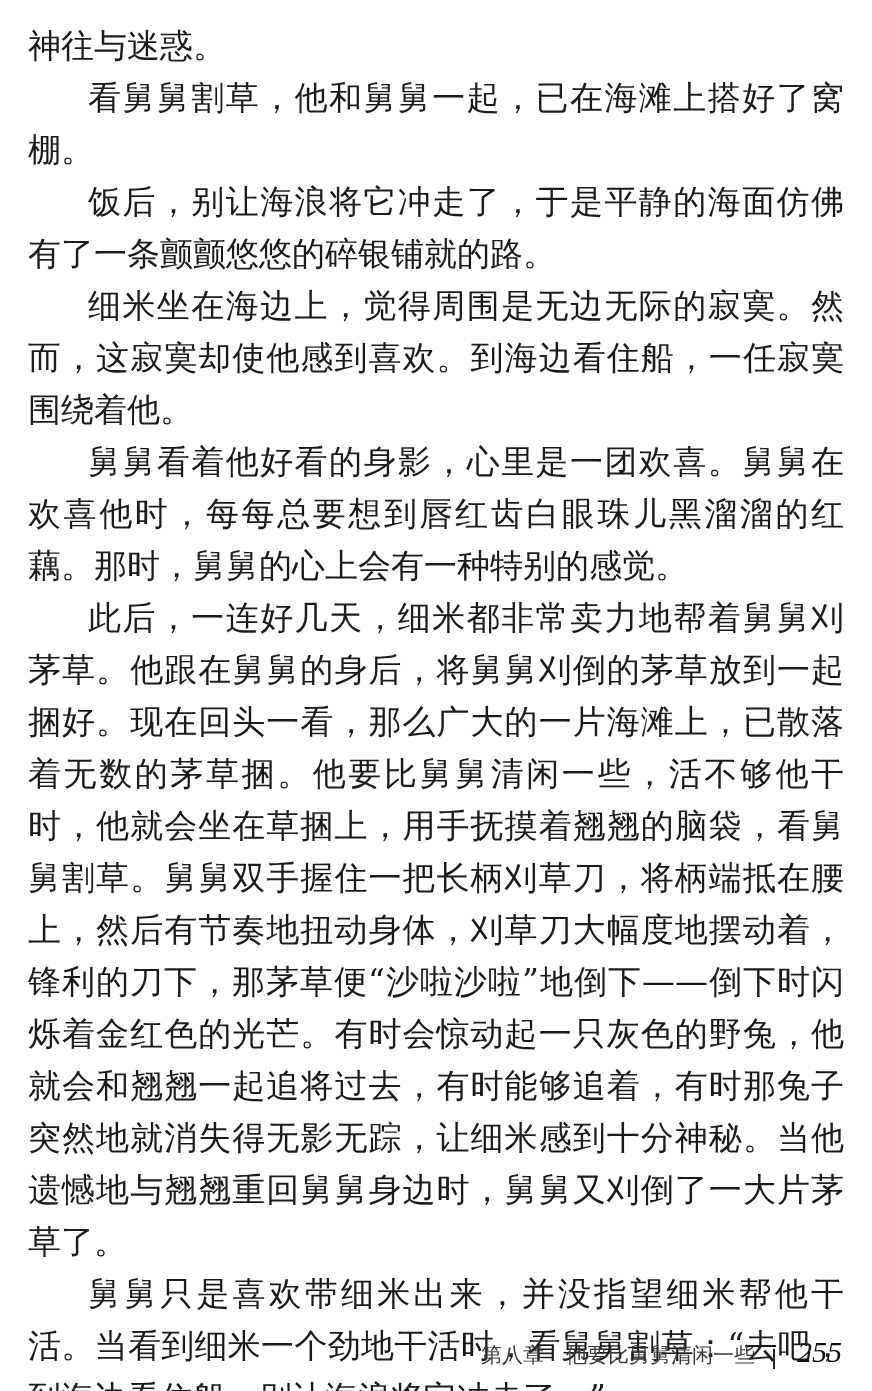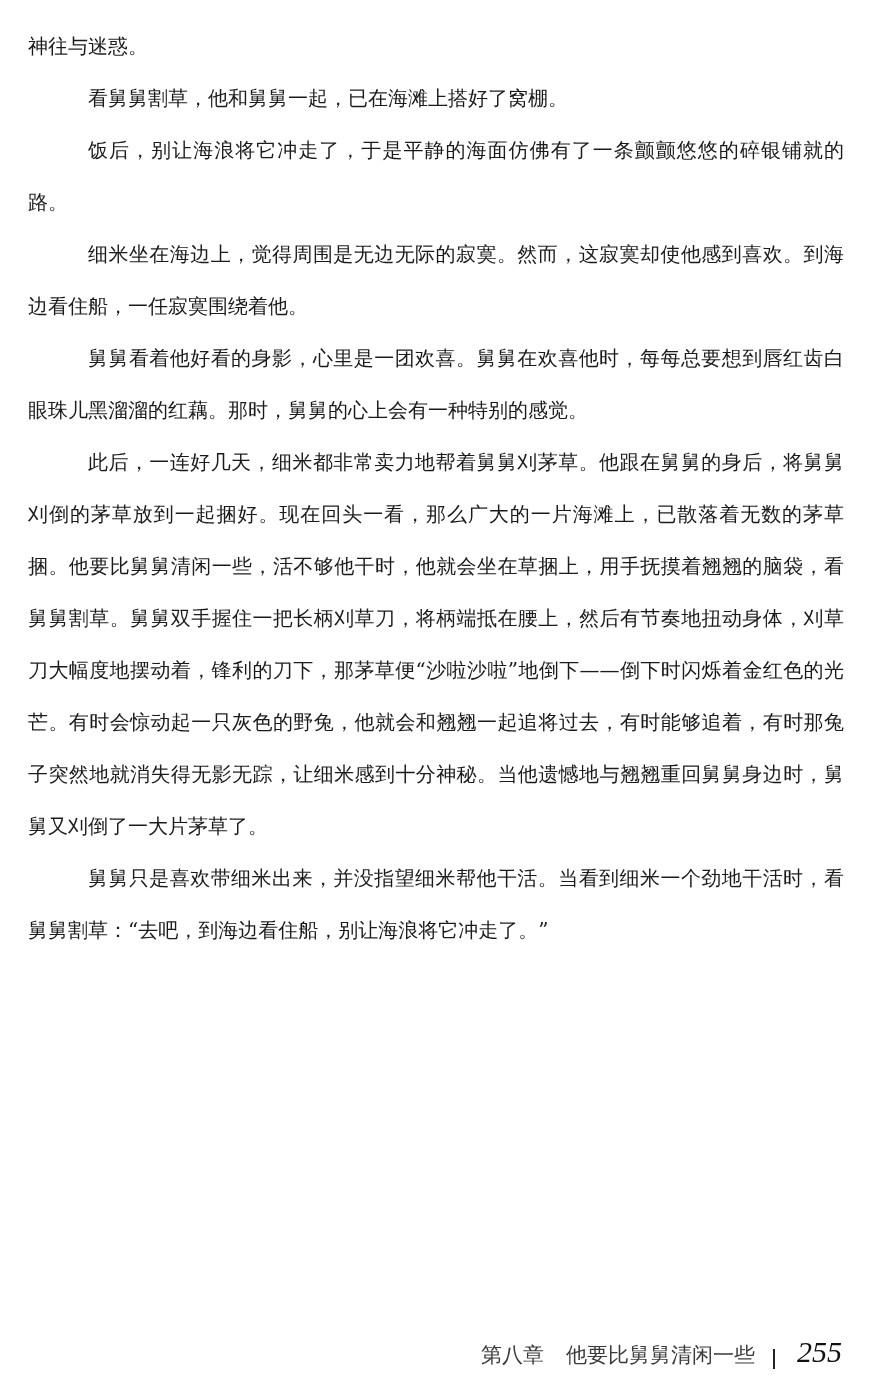--- a/index.html
+++ b/index.html
@@ -16,21 +16,21 @@
       font-family: "DejaVu Serif", "Liberation Serif", serif;
     }
     .page-body {
       position: absolute;
       left: 28px;
       top: 20px;
       width: 816px;
     }
     .para {
       margin: 0;
-      font-size: 20px;
+      font-size: 33px;
       line-height: 52px;
       text-align: justify;
       text-justify: inter-character;
       letter-spacing: 0px;
       word-break: break-all;
     }
     .para.indent {
       text-indent: 60px;
     }
     .footer {

